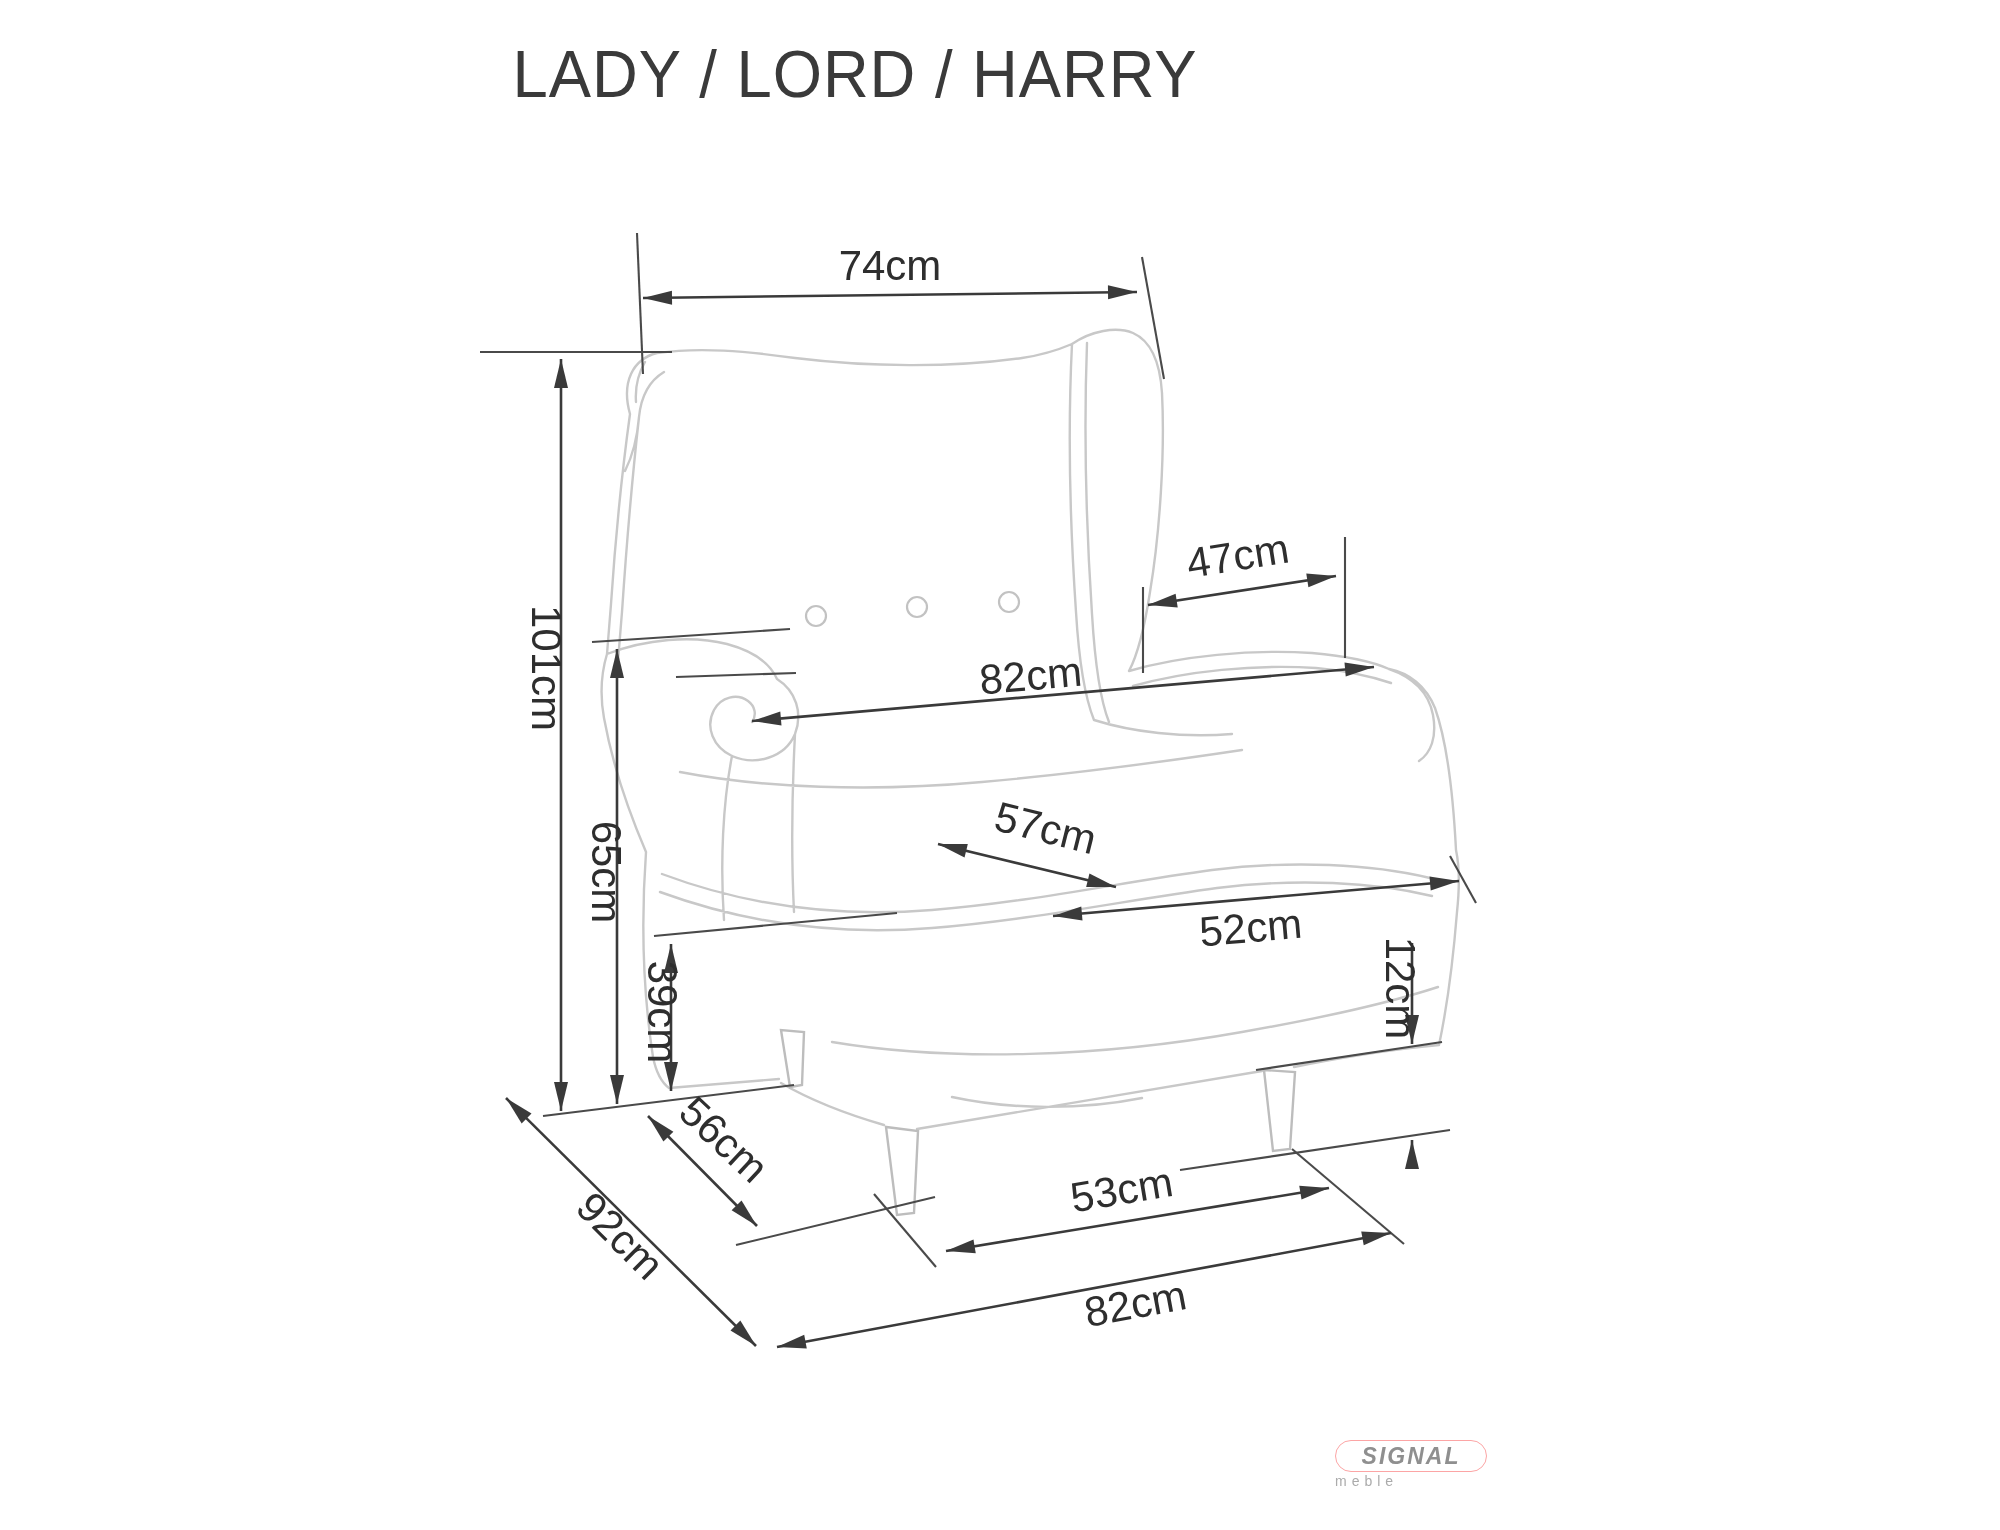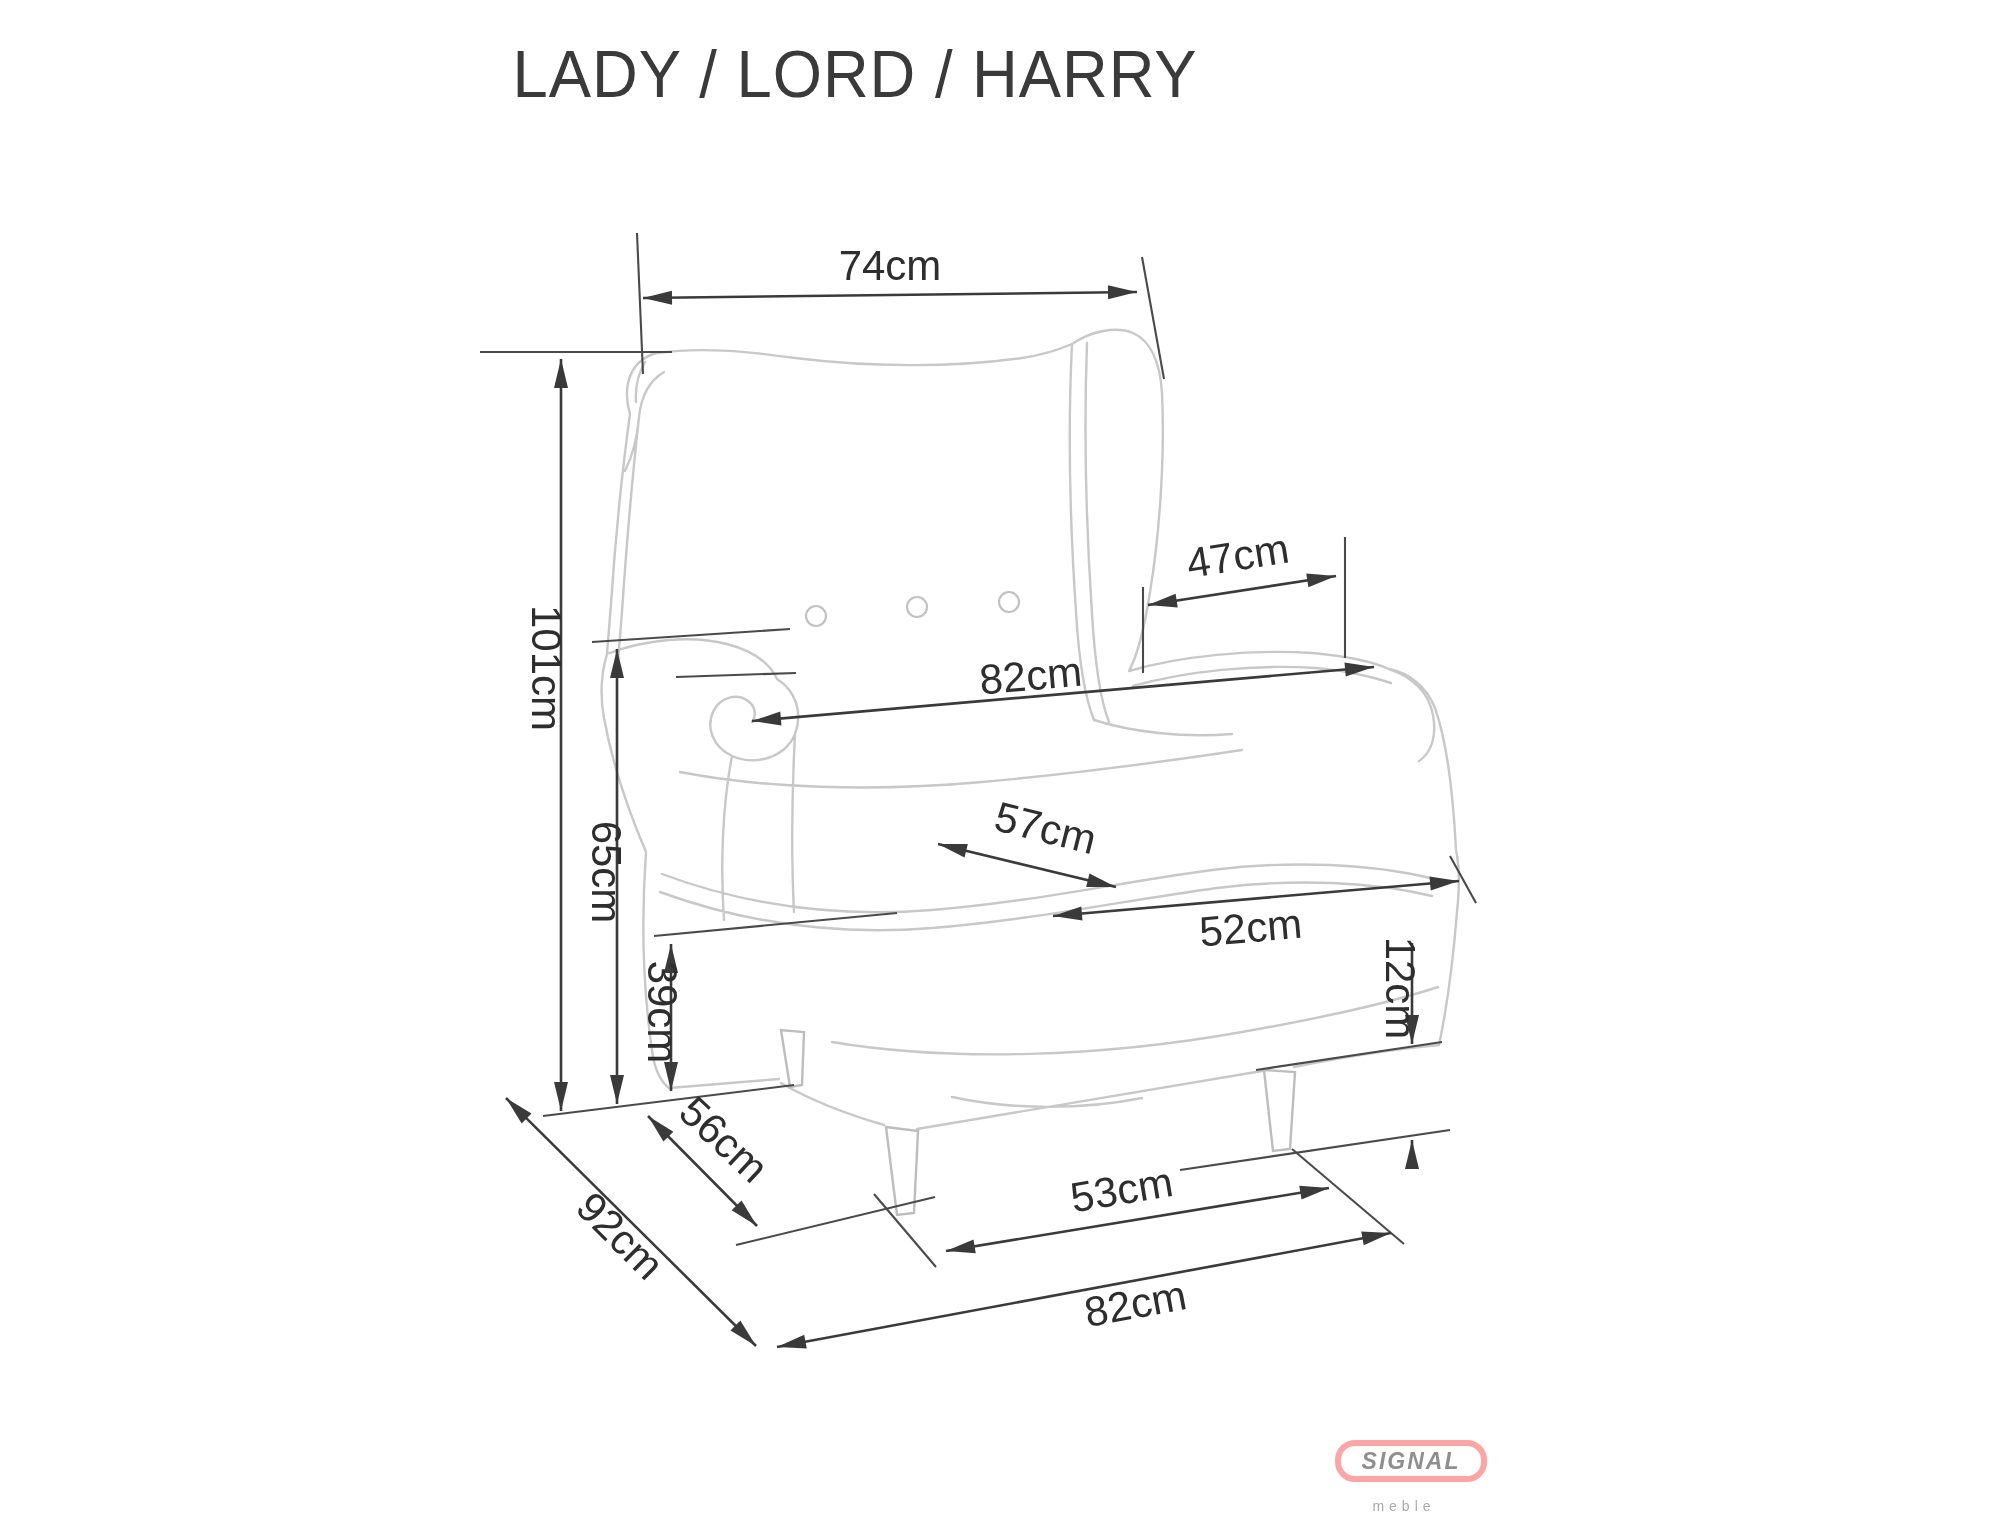--- a/index.html
+++ b/index.html
@@ -12,28 +12,28 @@
   }
   svg{position:absolute;left:0;top:0;}
   svg text{font-family:"Liberation Sans",sans-serif;font-size:42px;fill:#2e2e2e;}
   .sketch{stroke:#c8c8c8;stroke-width:2.4;fill:none;stroke-linecap:round;stroke-linejoin:round;}
   .sketch-btn{stroke:#c2c2c2;stroke-width:2.2;fill:none;}
   .leg{stroke:#bdbdbd;stroke-width:2.4;fill:#ffffff;}
   .ref{stroke:#4a4a4a;stroke-width:2.1;fill:none;}
   .dim{stroke:#3a3a3a;stroke-width:2.6;fill:none;}
   .logo-wrap{position:absolute;left:1335px;top:1440px;width:152px;}
   .logo-box{
-    border:6px solid #fca5a5;border-radius:20px;height:30px;
+    border:1px solid #fca5a5;border-radius:20px;height:30px;
     display:flex;align-items:center;justify-content:center;text-align:right;
   }
   .logo-brand{
     font-style:italic;font-weight:bold;font-size:23px;color:#8f8f8f;letter-spacing:2px;
   }
   .logo-sub{
-    text-align:center;padding-right:14px;font-size:14px;color:#ababab;letter-spacing:5px;margin-top:16px;
+    text-align:left;padding-right:14px;font-size:14px;color:#ababab;letter-spacing:5px;margin-top:1px;
   }
 </style>
 </head>
 <body>
 
 <div class="stage">
 
   <div class="page-title">LADY / LORD / HARRY</div>
 
   <svg width="2000" height="1530" viewBox="0 0 2000 1530">

